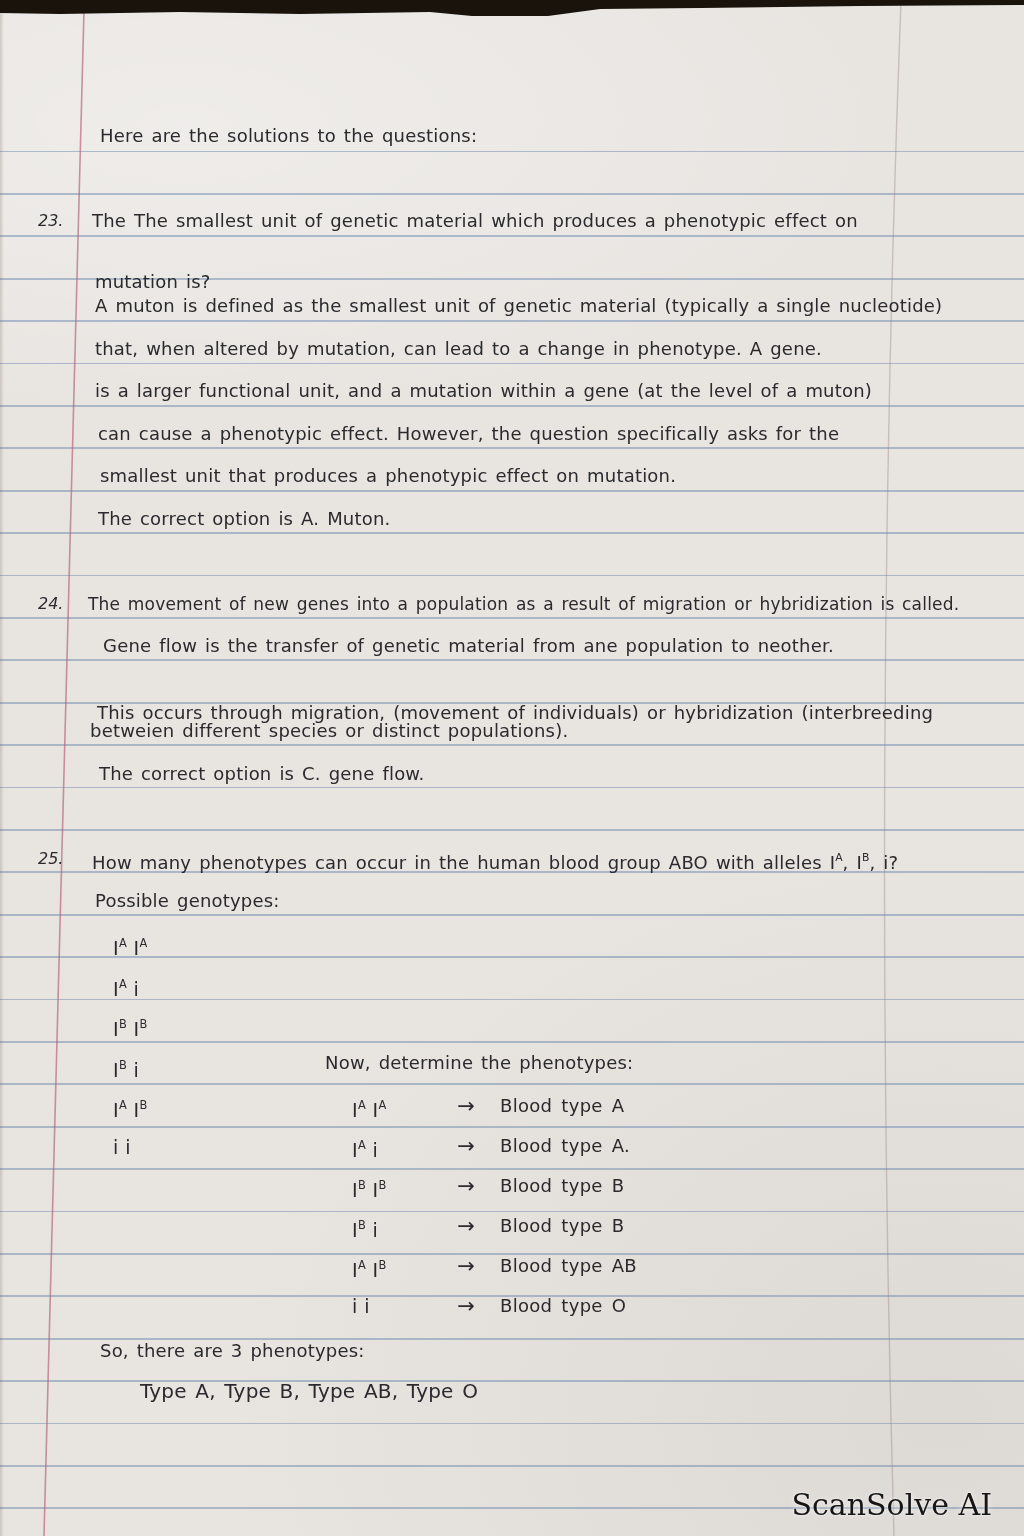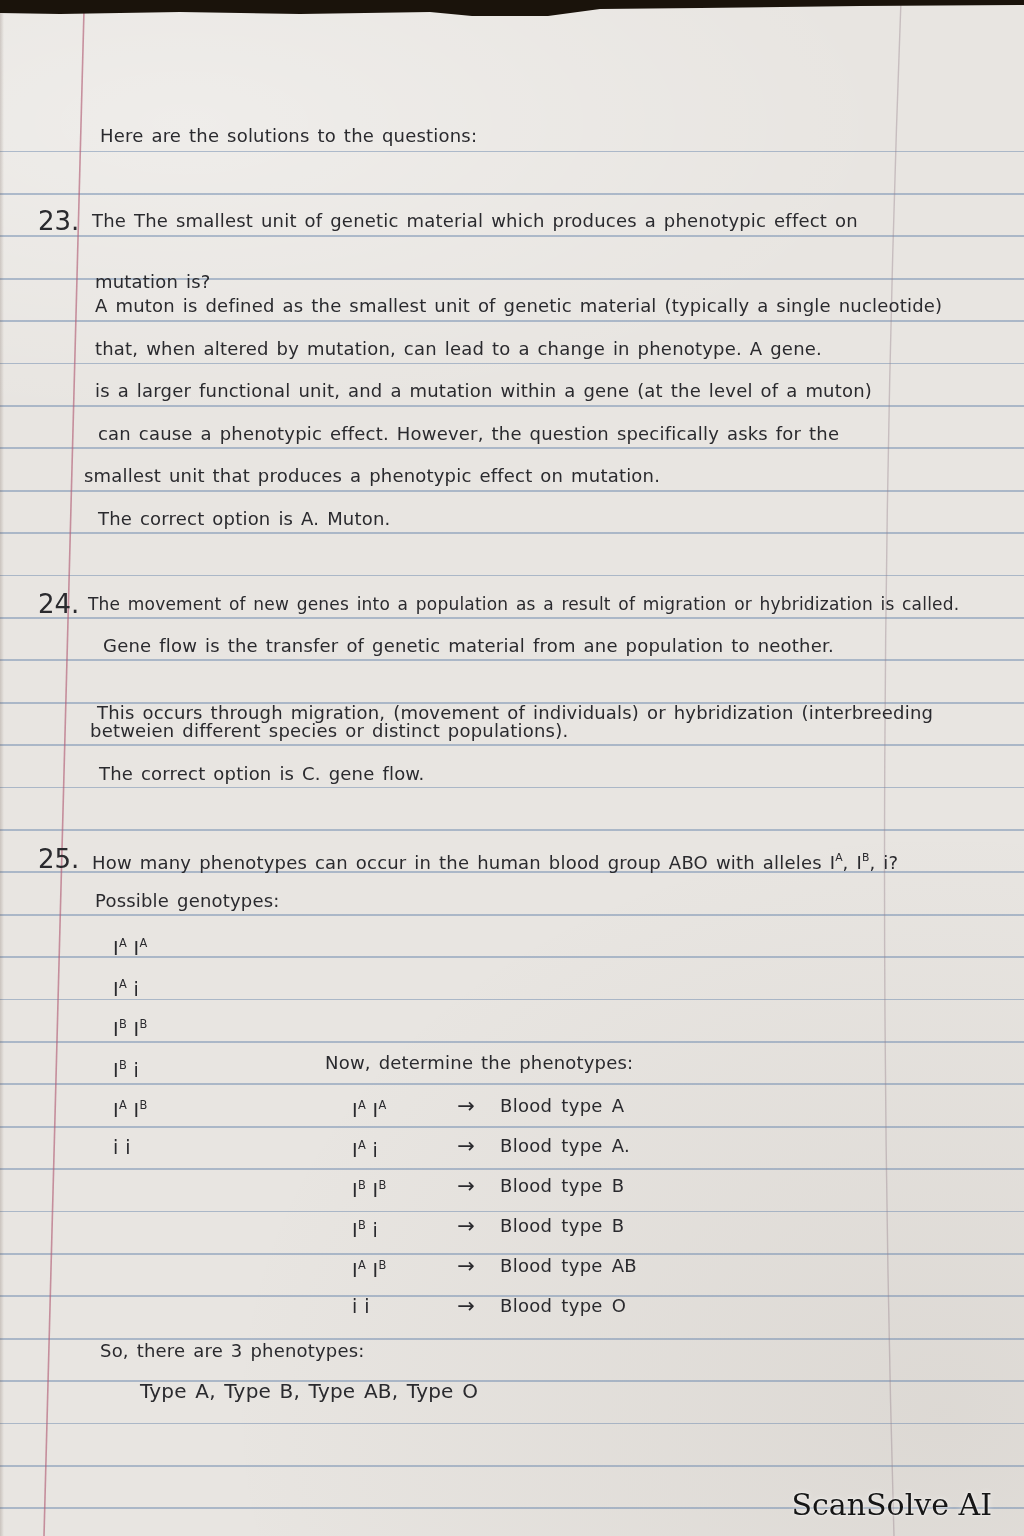--- a/index.html
+++ b/index.html
@@ -22,21 +22,21 @@
       var(--rule-line,rgba(120,145,178,0.55)) 40.6px,
       var(--rule-line,rgba(120,145,178,0.55)) 42.4px);
     pointer-events:none;
   }
   .overlay{position:absolute;left:0;top:0;pointer-events:none;}
   .left-edge{position:absolute;left:0;top:0;width:4px;height:100%;
     background:linear-gradient(to right, rgba(95,75,65,0.22), transparent);}
   .line{position:absolute;white-space:nowrap;font-size:18px;line-height:30px;
     letter-spacing:0.2px;word-spacing:2px;}
   .tight{font-size:17px;}
-  .qnum{position:absolute;white-space:nowrap;font-size:26px;line-height:30px;}
+  .qnum{position:absolute;white-space:nowrap;font-size:16px;line-height:30px;font-style:italic;}
   sup{font-size:0.6em;position:relative;top:-1px;letter-spacing:0;}
   .geno-list{position:absolute;left:113px;top:924px;font-size:19px;}
   .geno-list .g{height:40.6px;line-height:40.6px;letter-spacing:0.5px;}
   .map-list{position:absolute;left:352px;top:1086px;font-size:18px;}
   .map-row{display:flex;height:40px;line-height:40px;}
   .map-row .g{width:86px;font-size:19px;letter-spacing:0.5px;}
   .map-row .arr{width:56px;text-align:center;font-size:21px;}
   .map-row .ph{margin-left:6px;letter-spacing:0.3px;word-spacing:3px;}
   .watermark{
     position:absolute;right:32px;top:1487px;
@@ -61,21 +61,21 @@
 
   <div class="line" style="left:100px;top:121px;">Here are the solutions to the questions:</div>
 
   <div class="qnum" style="left:38px;top:206px;">23.</div>
   <div class="line" style="left:92px;top:206px;">The The smallest unit of genetic material which produces a phenotypic effect on</div>
   <div class="line" style="left:95px;top:267px;">mutation is?</div>
   <div class="line" style="left:95px;top:291px;">A muton is defined as the smallest unit of genetic material (typically a single nucleotide)</div>
   <div class="line" style="left:95px;top:334px;">that, when altered by mutation, can lead to a change in phenotype. A gene.</div>
   <div class="line" style="left:95px;top:376px;">is a larger functional unit, and a mutation within a gene (at the level of a muton)</div>
   <div class="line" style="left:98px;top:419px;">can cause a phenotypic effect. However, the question specifically asks for the</div>
-  <div class="line" style="left:84px;top:461px;">smallest unit that produces a phenotypic effect on mutation.</div>
+  <div class="line" style="left:100px;top:461px;">smallest unit that produces a phenotypic effect on mutation.</div>
   <div class="line" style="left:98px;top:504px;">The correct option is A. Muton.</div>
 
   <div class="qnum" style="left:38px;top:589px;">24.</div>
   <div class="line tight" style="left:88px;top:589px;">The movement of new genes into a population as a result of migration or hybridization is called.</div>
   <div class="line" style="left:103px;top:631px;">Gene flow is the transfer of genetic material from ane population to neother.</div>
   <div class="line" style="left:97px;top:674px;margin-top:24px;">This occurs through migration, (movement of individuals) or hybridization (interbreeding</div>
   <div class="line" style="left:90px;top:716px;">betweien different species or distinct populations).</div>
   <div class="line" style="left:99px;top:759px;">The correct option is C. gene flow.</div>
 
   <div class="qnum" style="left:38px;top:844px;">25.</div>

